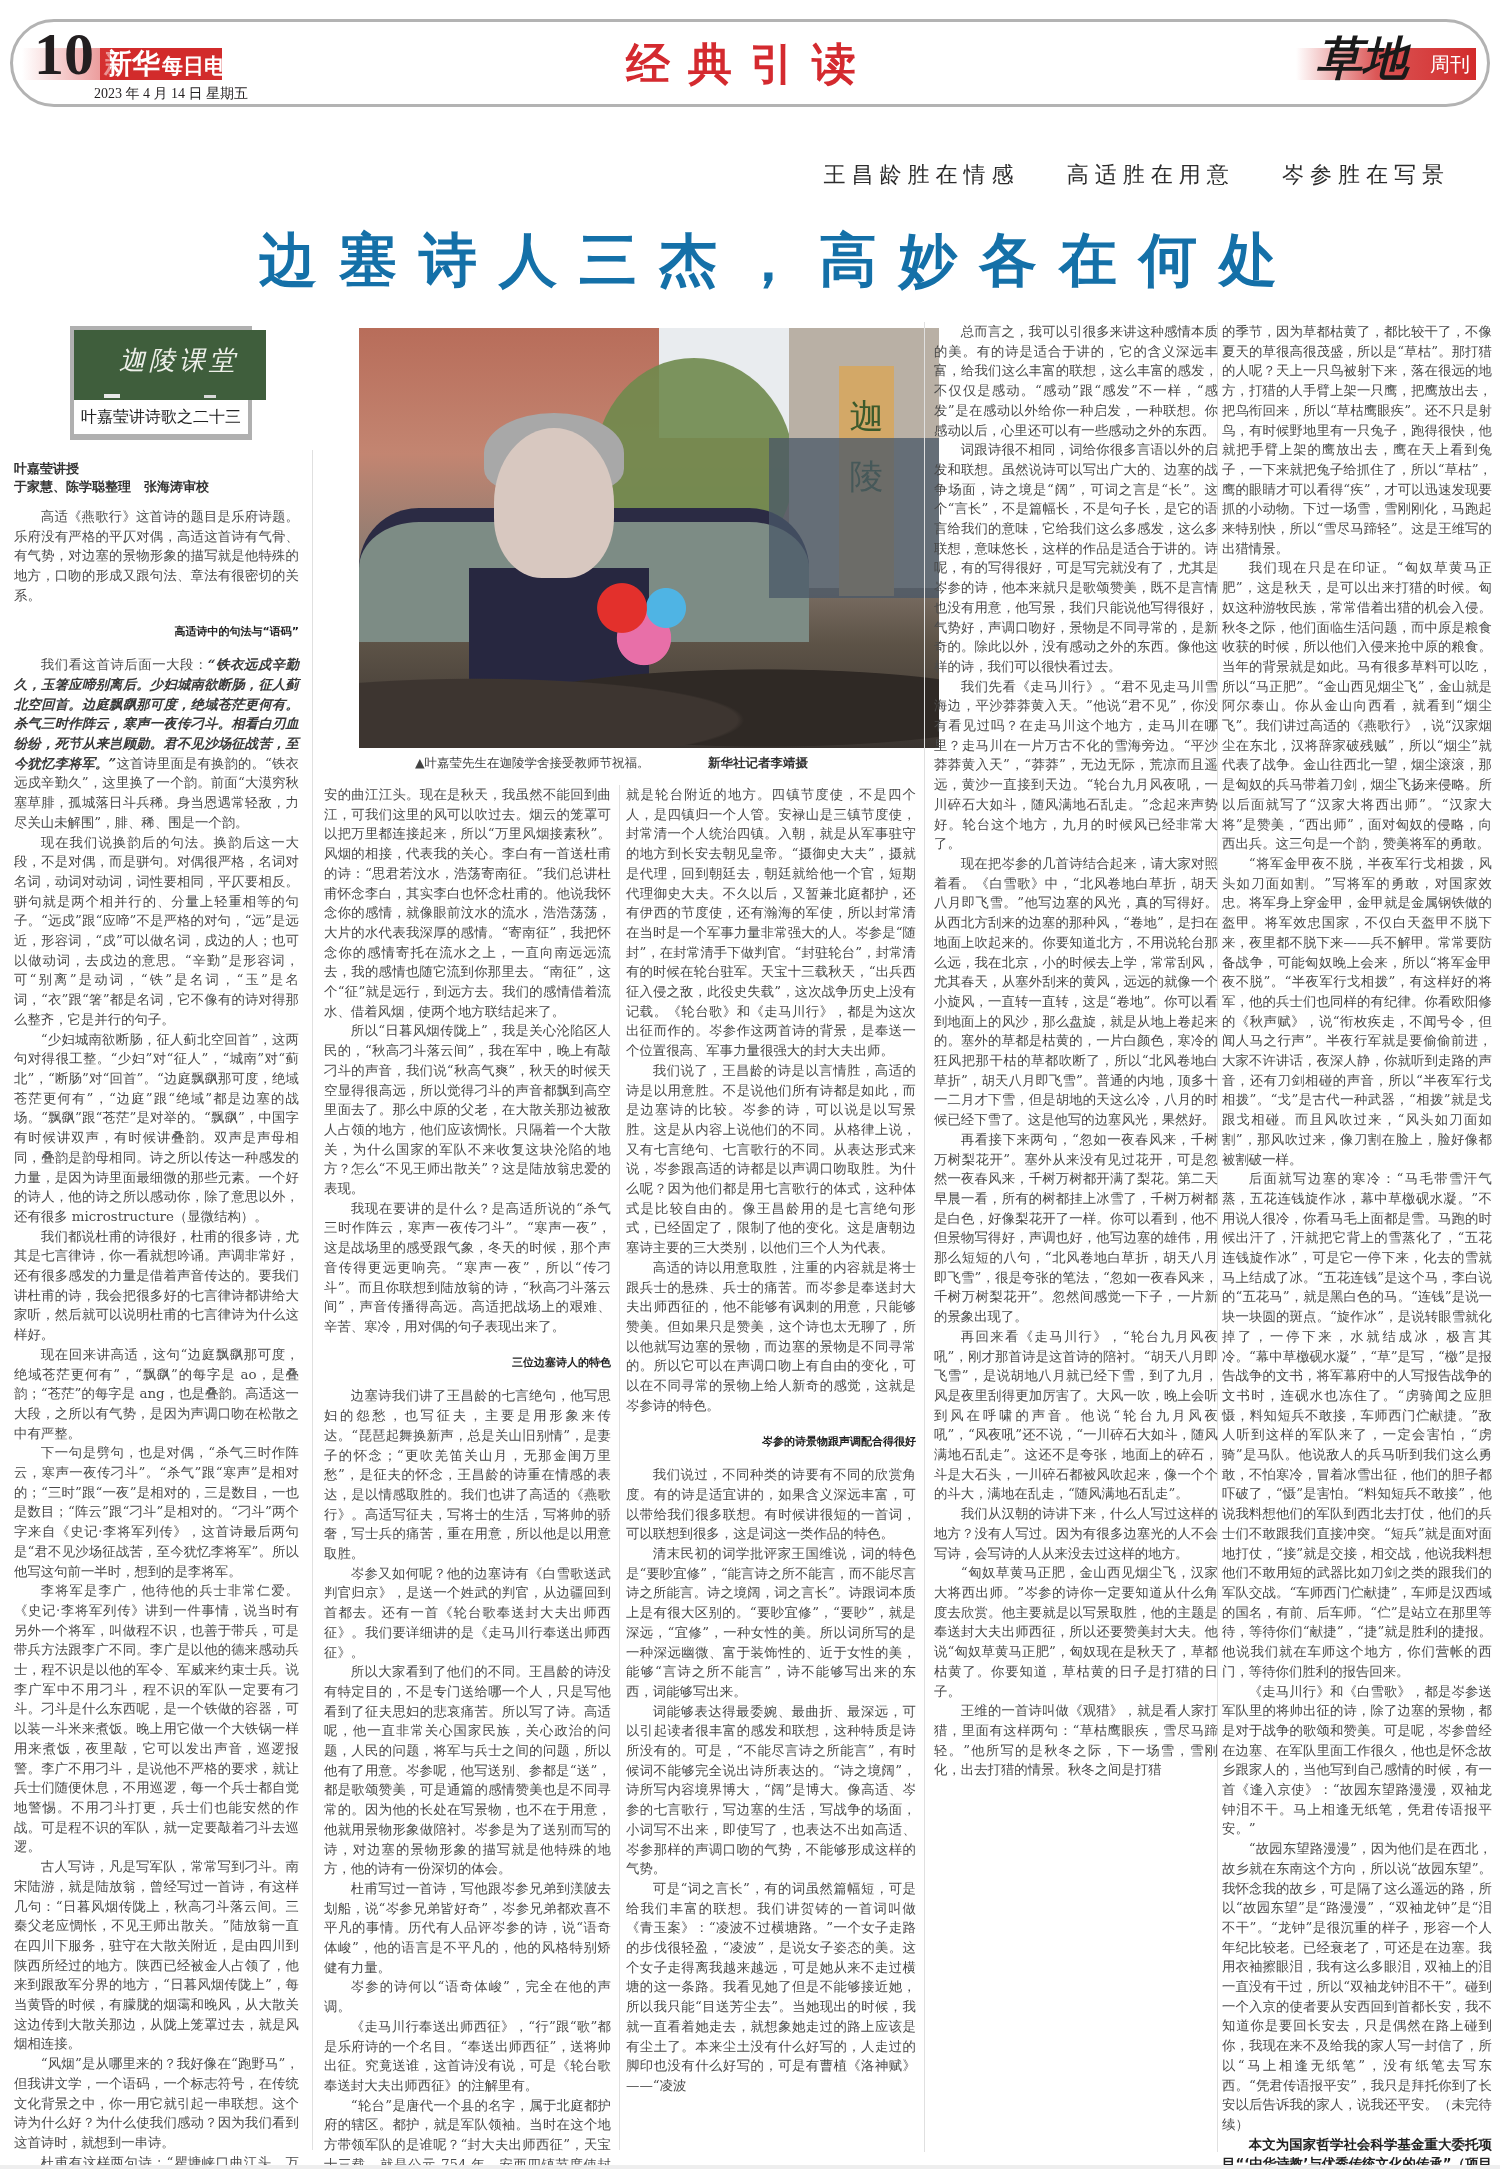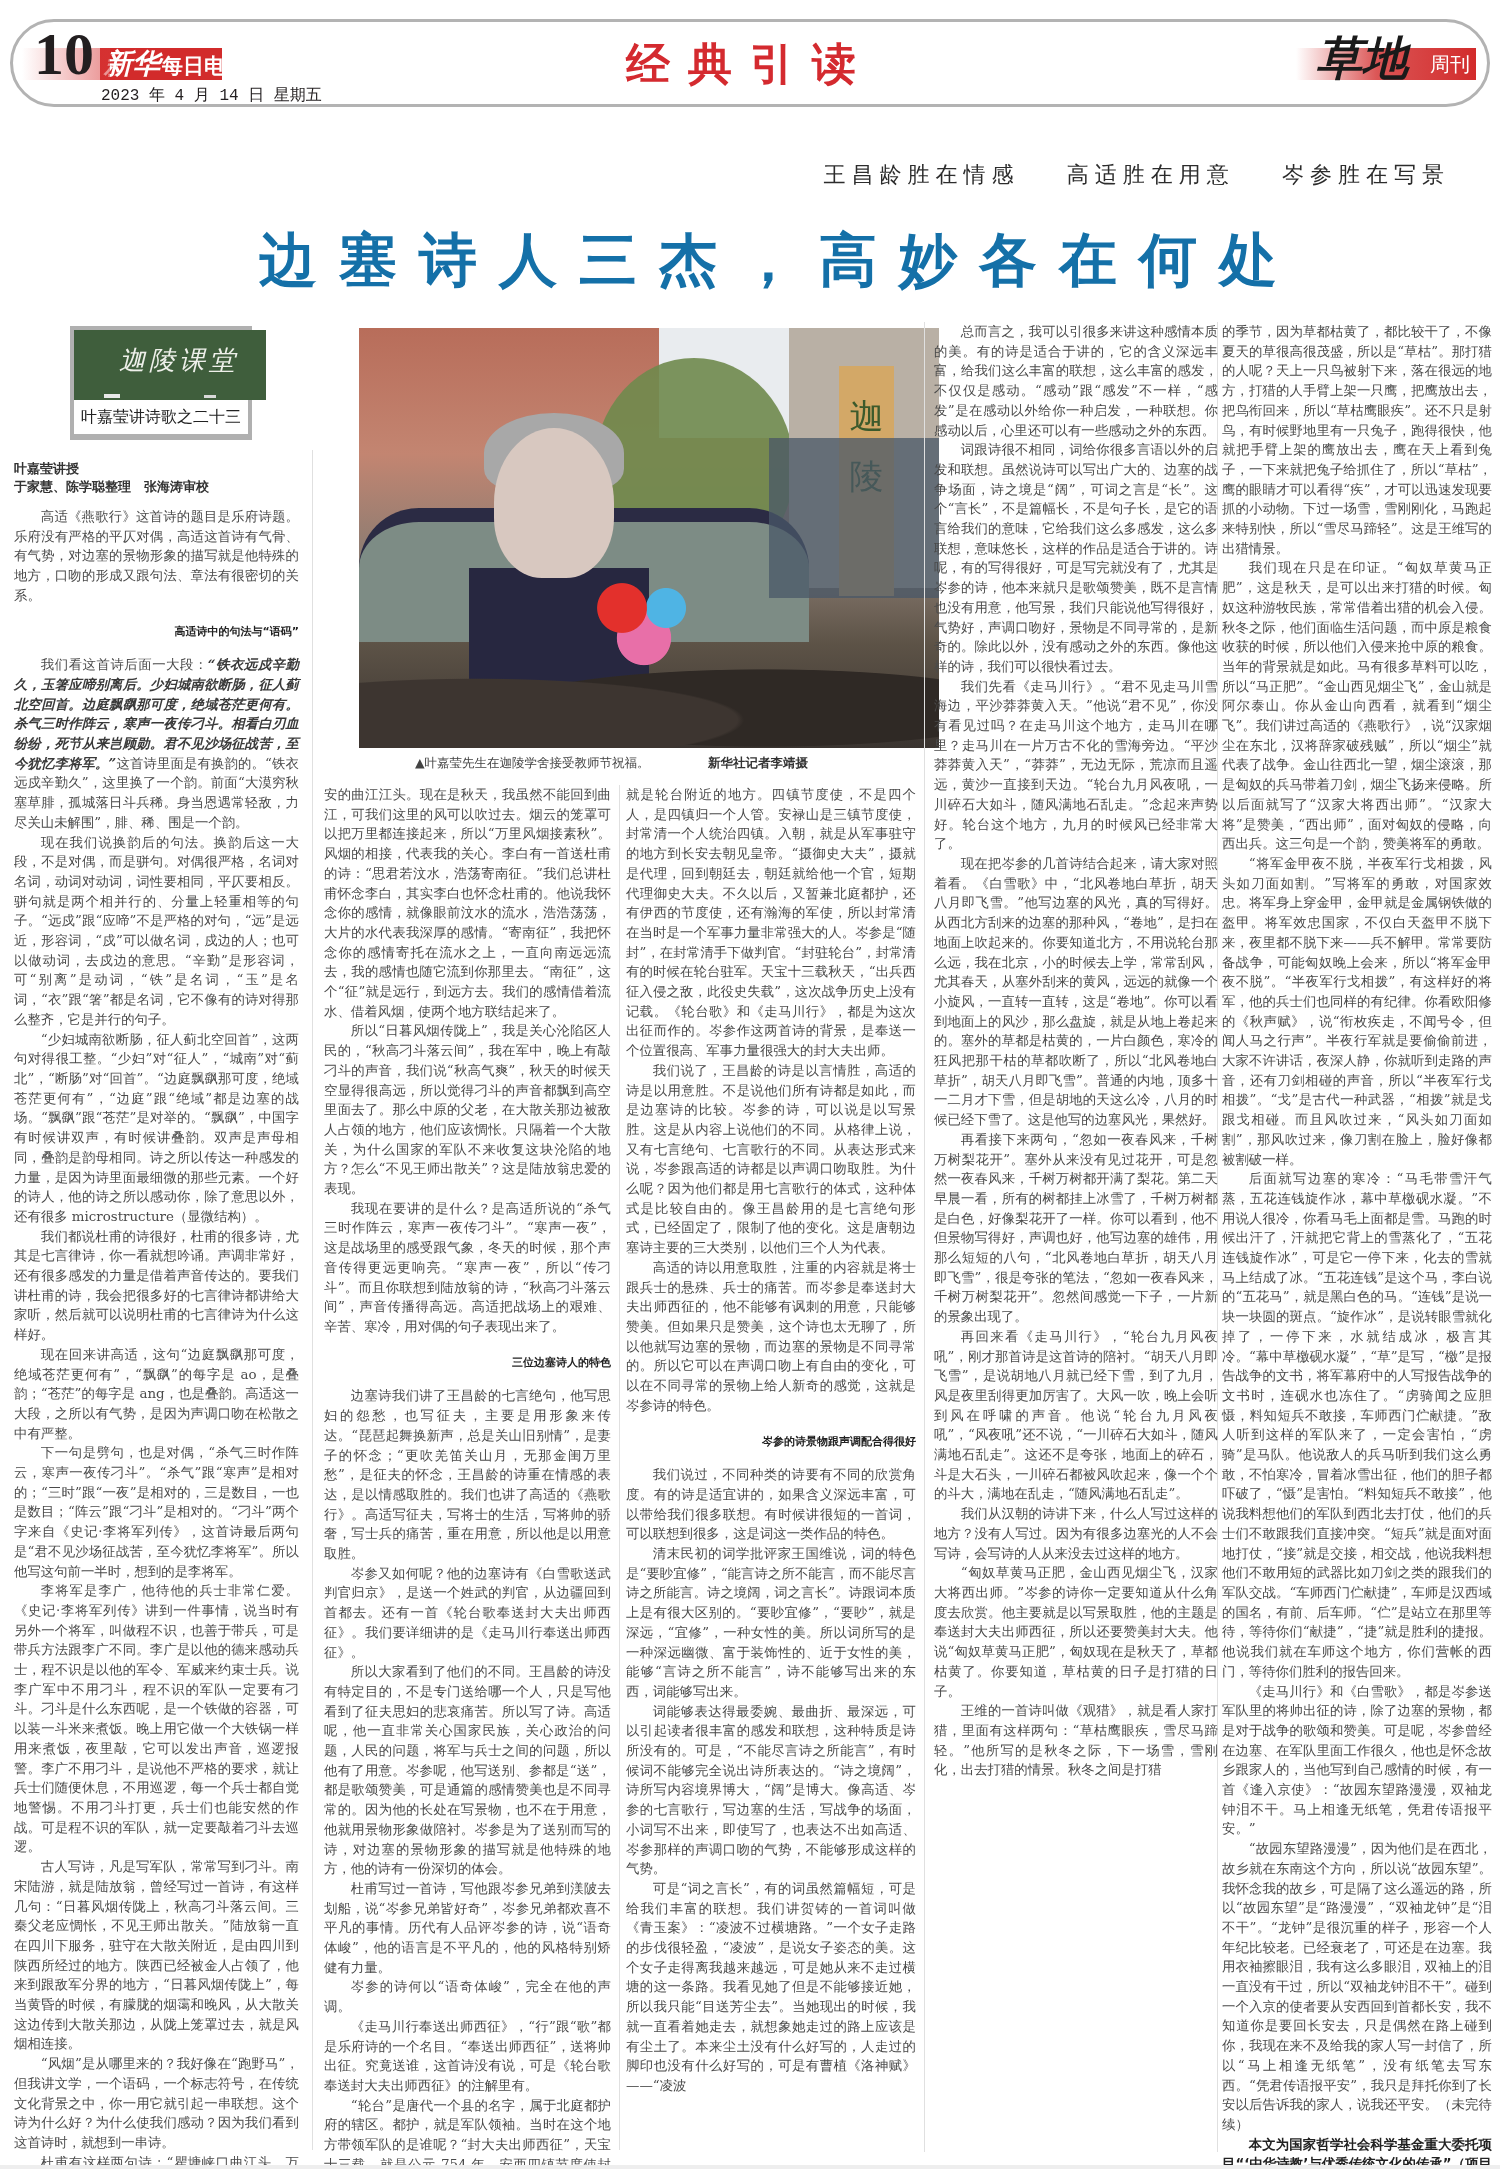--- a/index.html
+++ b/index.html
@@ -7,23 +7,23 @@
          font-family: "DejaVu Serif", "Liberation Serif", serif; color: #333; }
   .masthead { position: absolute; left: 10px; top: 19px; width: 1480px; height: 88px;
               border: 3px solid #b3b3b3; border-radius: 46px; box-sizing: border-box; background: #fff; }
   .page-num { position: absolute; left: 34px; top: 24px; font-family: "Liberation Serif", serif;
               font-weight: bold; font-size: 60px; color: #231f20; line-height: 1; z-index: 2; }
   .num-fade { position: absolute; left: 22px; top: 48px; width: 88px; height: 32px;
               background: linear-gradient(90deg, rgba(230,120,120,0) 0%, rgba(216,54,54,0.55) 100%); z-index: 1; }
   .brand { position: absolute; left: 100px; top: 48px; height: 32px; width: 122px; background: #d22b2b;
            color: #fff; font-family: "DejaVu Sans", sans-serif; font-weight: bold; font-size: 21px;
            line-height: 32px; padding-left: 4px; box-sizing: border-box; white-space: nowrap; }
-  .brand .script { font-style: italic; font-family: "DejaVu Serif", serif; font-size: 28px; margin-right: 2px; }
-  .date { position: absolute; left: 101px; top: 85px; font-family: Liberation Mono, monospace;
-          font-size: 16px; color: #231f20; }
+  .brand .script { font-family: "DejaVu Serif", serif; font-size: 28px; margin-right: 2px; }
+  .date { position: absolute; left: 94px; top: 85px; font-family: Liberation Serif, serif;
+          font-size: 14px; color: #231f20; }
   .section-title { position: absolute; left: 0; width: 1500px; top: 34px; text-align: center;
                    font-family: "DejaVu Serif", serif; font-weight: bold; font-size: 44px; color: #d42a2f;
                    letter-spacing: 18px; line-height: 60px; }
   .weekly { position: absolute; right: 24px; top: 48px; height: 32px; width: 180px;
             background: linear-gradient(90deg, rgba(220,90,90,0) 0%, rgba(210,43,43,0.8) 45%, #d22b2b 100%); }
   .weekly .script { position: absolute; left: 20px; top: -20px; font-style: italic; font-size: 46px;
                     color: #1a1a1a; font-family: "DejaVu Serif", serif; font-weight: bold; }
   .weekly .label { position: absolute; right: 6px; top: 0; color: #fff; font-family: "DejaVu Sans", sans-serif;
                    font-size: 20px; line-height: 32px; }
   .subtitle { position: absolute; top: 160px; left: 0; width: 1464px; text-align: right;

